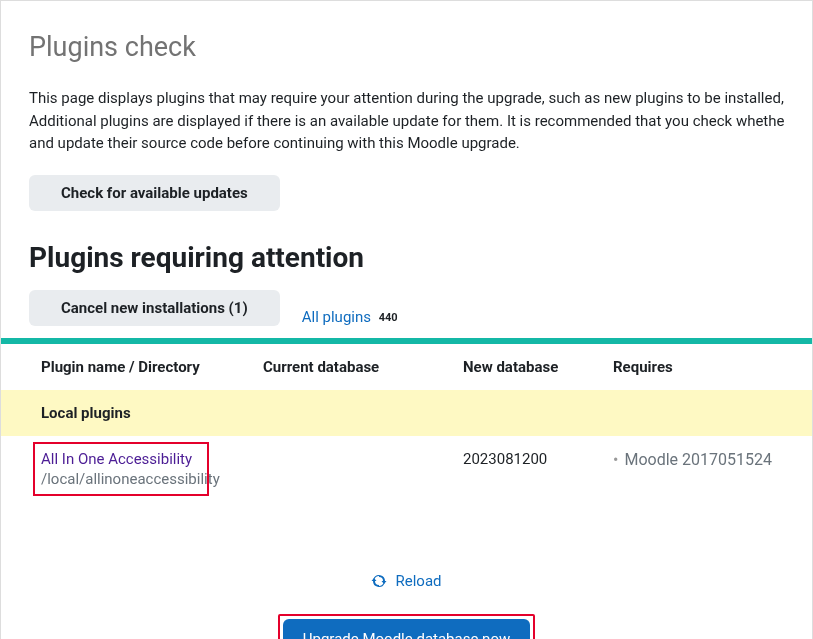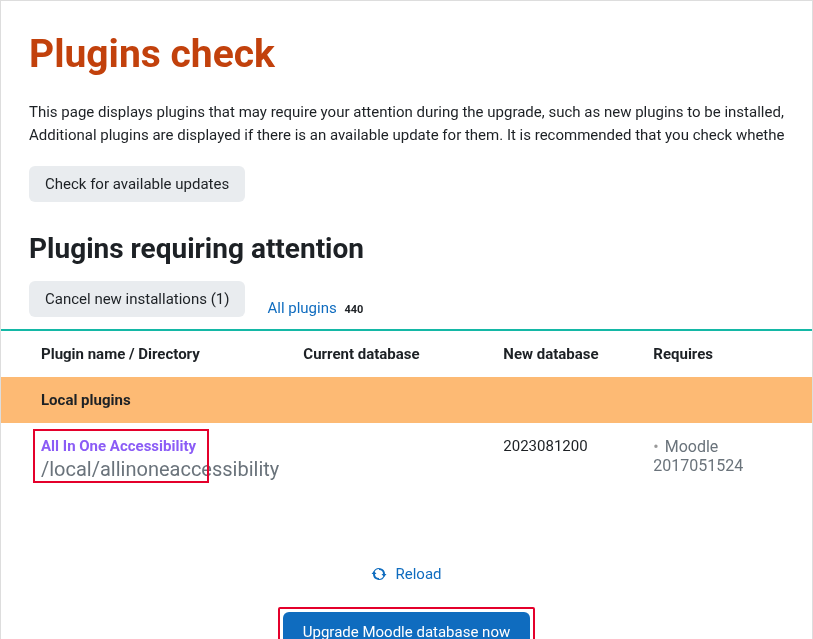--- a/index.html
+++ b/index.html
@@ -16,45 +16,46 @@
       width: 813px;
       overflow: hidden;
     }
     .container {
       border: 1px solid #ddd;
       padding: 30px 28px 20px 28px;
       min-height: 639px;
       position: relative;
     }
     h1 {
-      font-size: 39px;
-      font-weight: 700;
+      font-size: 27px;
+      font-weight: 400;
       margin-bottom: 24px;
-      color: #c2410c;
+      color: #737373;
     }
     .description {
       font-size: 15px;
       line-height: 1.5;
       color: #1d2125;
       margin-bottom: 20px;
       white-space: nowrap;
       overflow: hidden;
     }
     .description div {
       overflow: hidden;
     }
     .btn-secondary {
       background: #e9ecef;
       border: none;
       border-radius: 6px;
-      padding: 9px 16px;
+      padding: 9px 32px;
       font-size: 15px;
       color: #1d2125;
       cursor: pointer;
       font-family: inherit;
+      font-weight: bold;
     }
     h2 {
       font-size: 28px;
       font-weight: 700;
       margin-top: 30px;
       margin-bottom: 16px;
       color: #1d2125;
     }
     .filter-row {
       display: flex;
@@ -70,40 +71,40 @@
     }
     .count-badge {
       display: inline-block;
       font-size: 11px;
       font-weight: 700;
       color: #1d2125;
       margin-left: 4px;
       vertical-align: middle;
     }
     .table-wrap {
-      border-top: 2px solid #14b8a6;
+      border-top: 6px solid #14b8a6;
       margin-left: -28px;
       margin-right: -28px;
     }
     table {
       width: 100%;
       border-collapse: collapse;
     }
     thead th {
       text-align: left;
       font-weight: 700;
       font-size: 15px;
       padding: 14px 12px;
       color: #1d2125;
     }
     thead th:first-child {
       padding-left: 40px;
     }
     .section-row td {
-      background: #fdba74;
+      background: #fef9c3;
       font-weight: 700;
       padding: 14px 12px 14px 40px;
       font-size: 15px;
     }
     tbody td {
       padding: 14px 12px;
       vertical-align: top;
       font-size: 15px;
     }
     tbody td:first-child {
@@ -115,26 +116,25 @@
     .highlight-box {
       position: absolute;
       border: 2px solid #e4002b;
       top: 6px;
       left: 32px;
       width: 176px;
       height: 54px;
       pointer-events: none;
     }
     .plugin-name {
-      color: #8b5cf6;
-      font-weight: bold;
+      color: #4c1d95;
     }
     .plugin-dir {
       color: #6a737b;
-      font-size: 20px;
+      font-size: 15px;
       margin-top: 2px;
     }
     .requires-item {
       color: #6a737b;
       font-size: 16px;
     }
     .bullet {
       color: #999;
       margin-right: 6px;
     }
@@ -179,20 +179,21 @@
   </style>
 </head>
 <body>
 
 <div class="container">
   <h1>Plugins check</h1>
 
   <div class="description">
     <div>This page displays plugins that may require your attention during the upgrade, such as new plugins to be installed, plugi</div>
     <div>Additional plugins are displayed if there is an available update for them. It is recommended that you check whether there</div>
+    <div>and update their source code before continuing with this Moodle upgrade.</div>
   </div>
 
   <button class="btn-secondary">Check for available updates</button>
 
   <h2>Plugins requiring attention</h2>
 
   <div class="filter-row">
     <button class="btn-secondary">Cancel new installations (1)</button>
     <span>
       <a class="link">All plugins</a>

